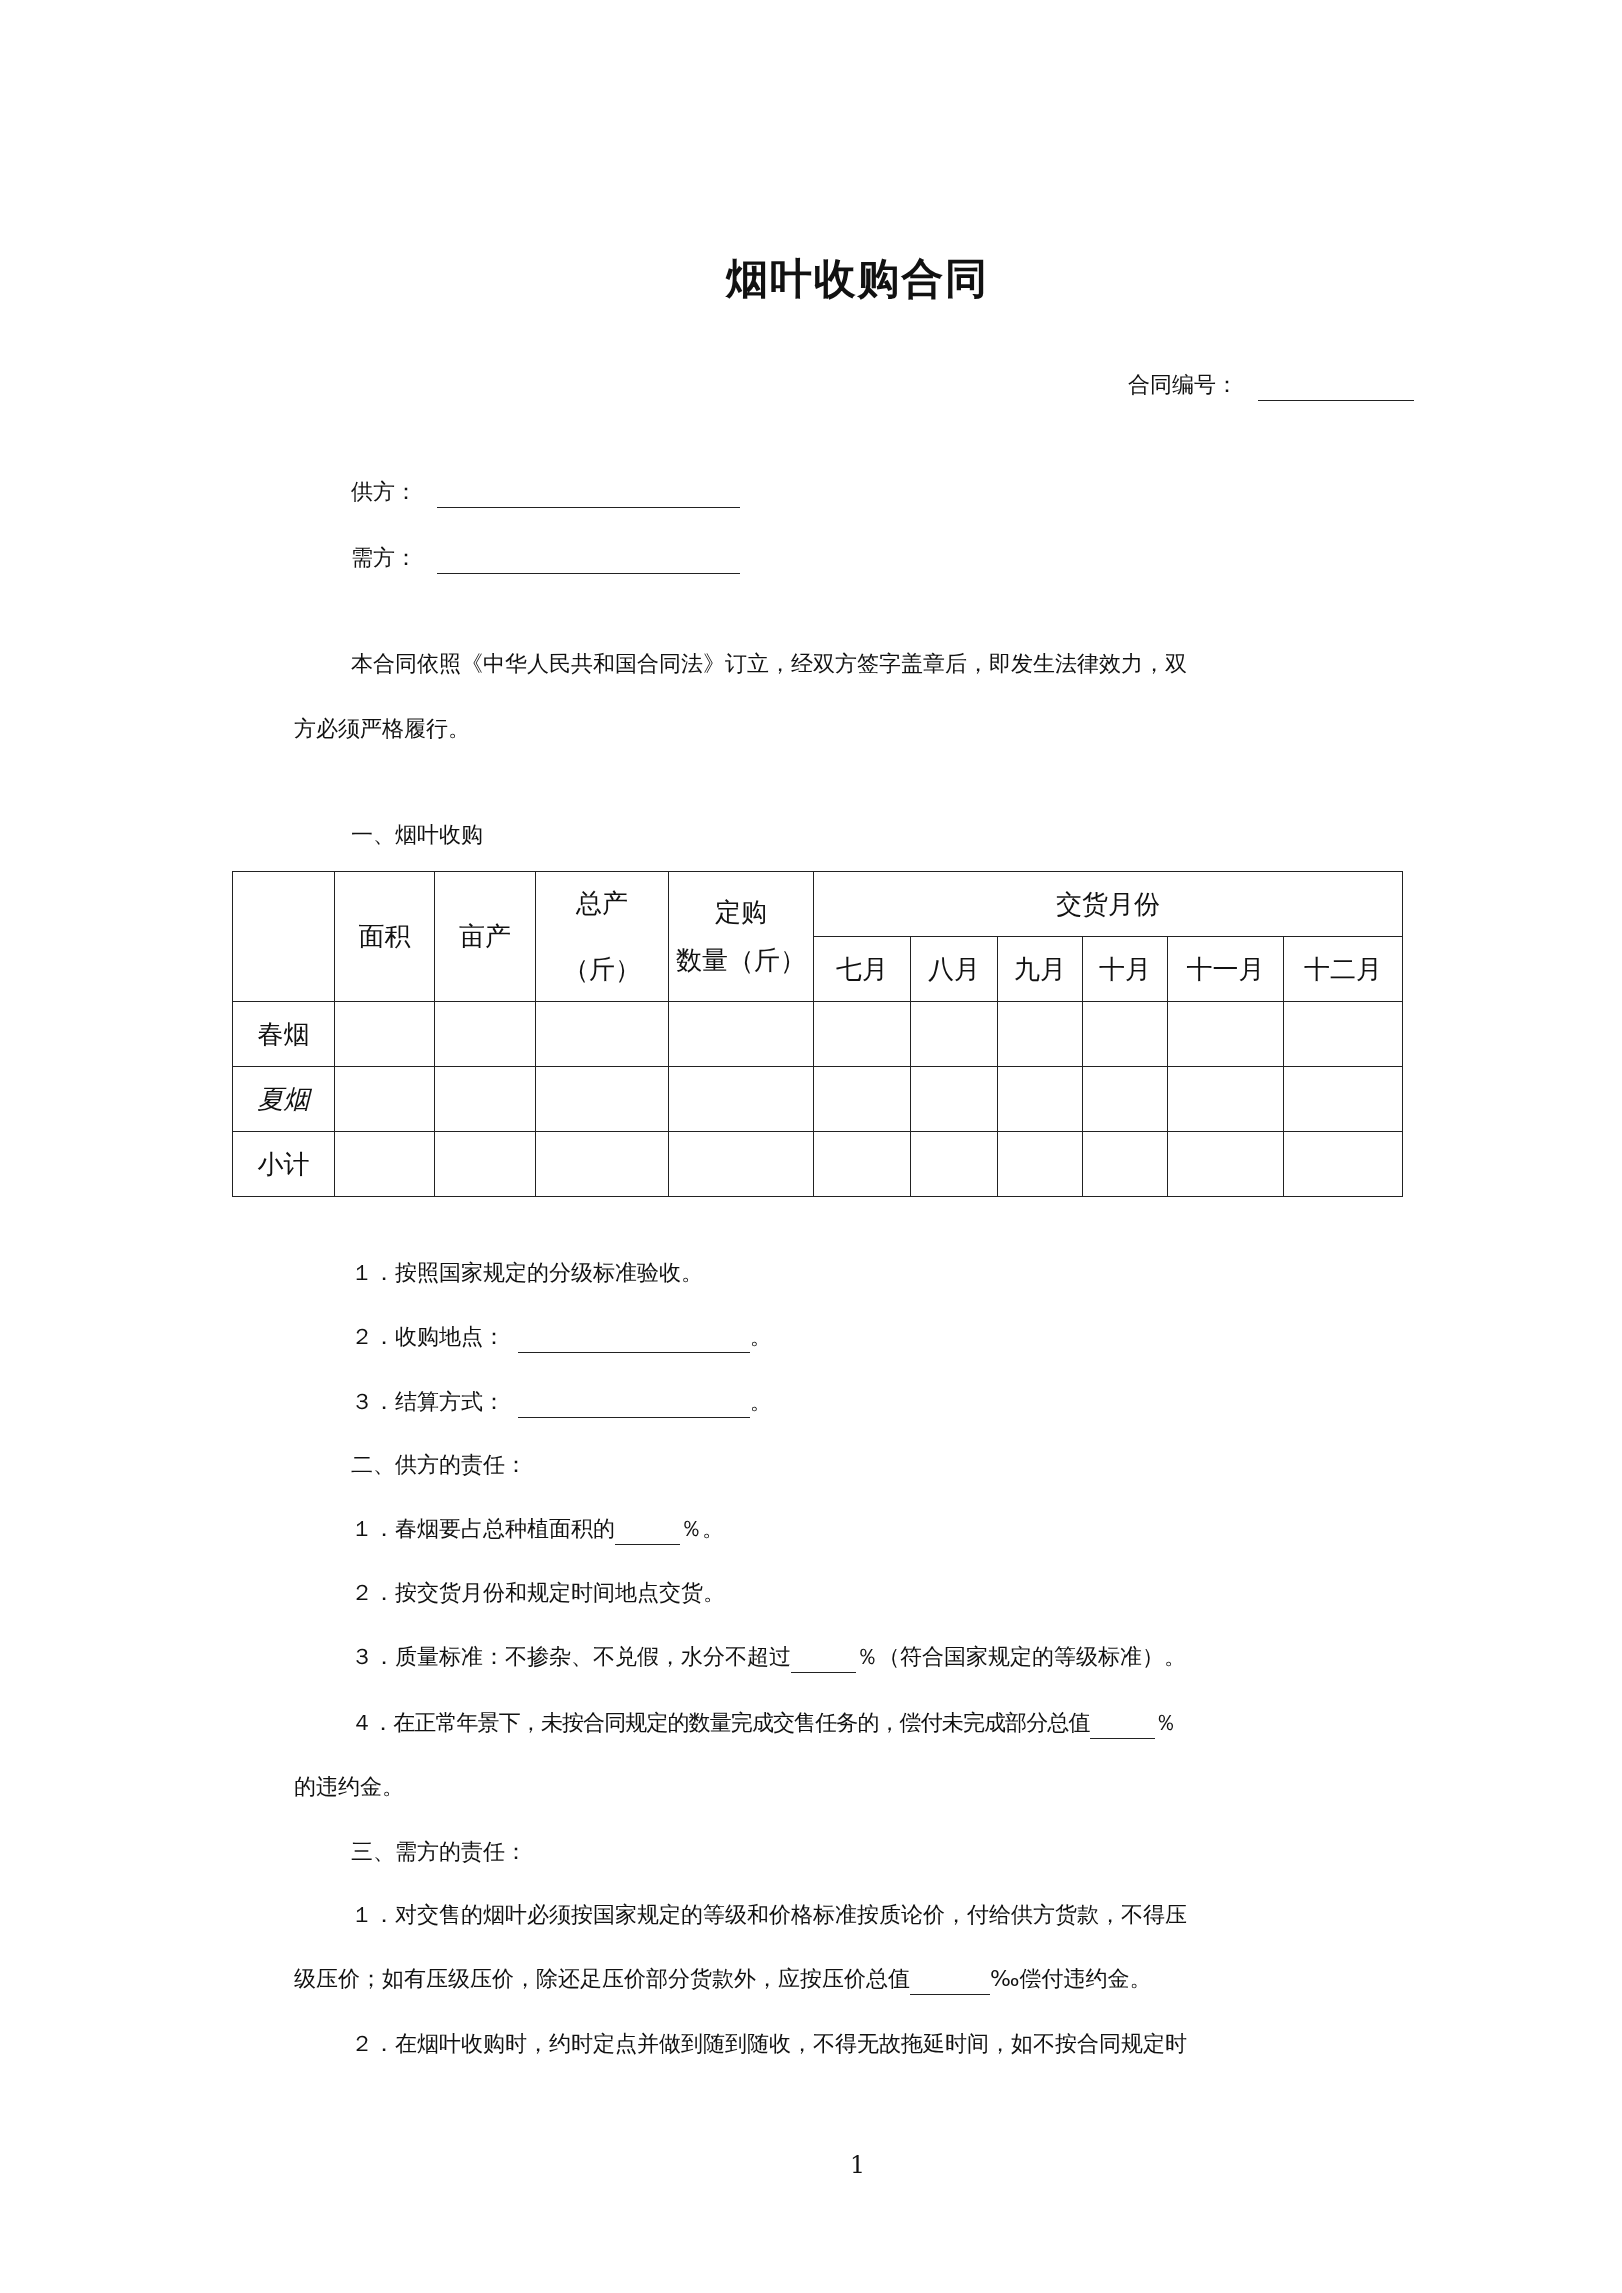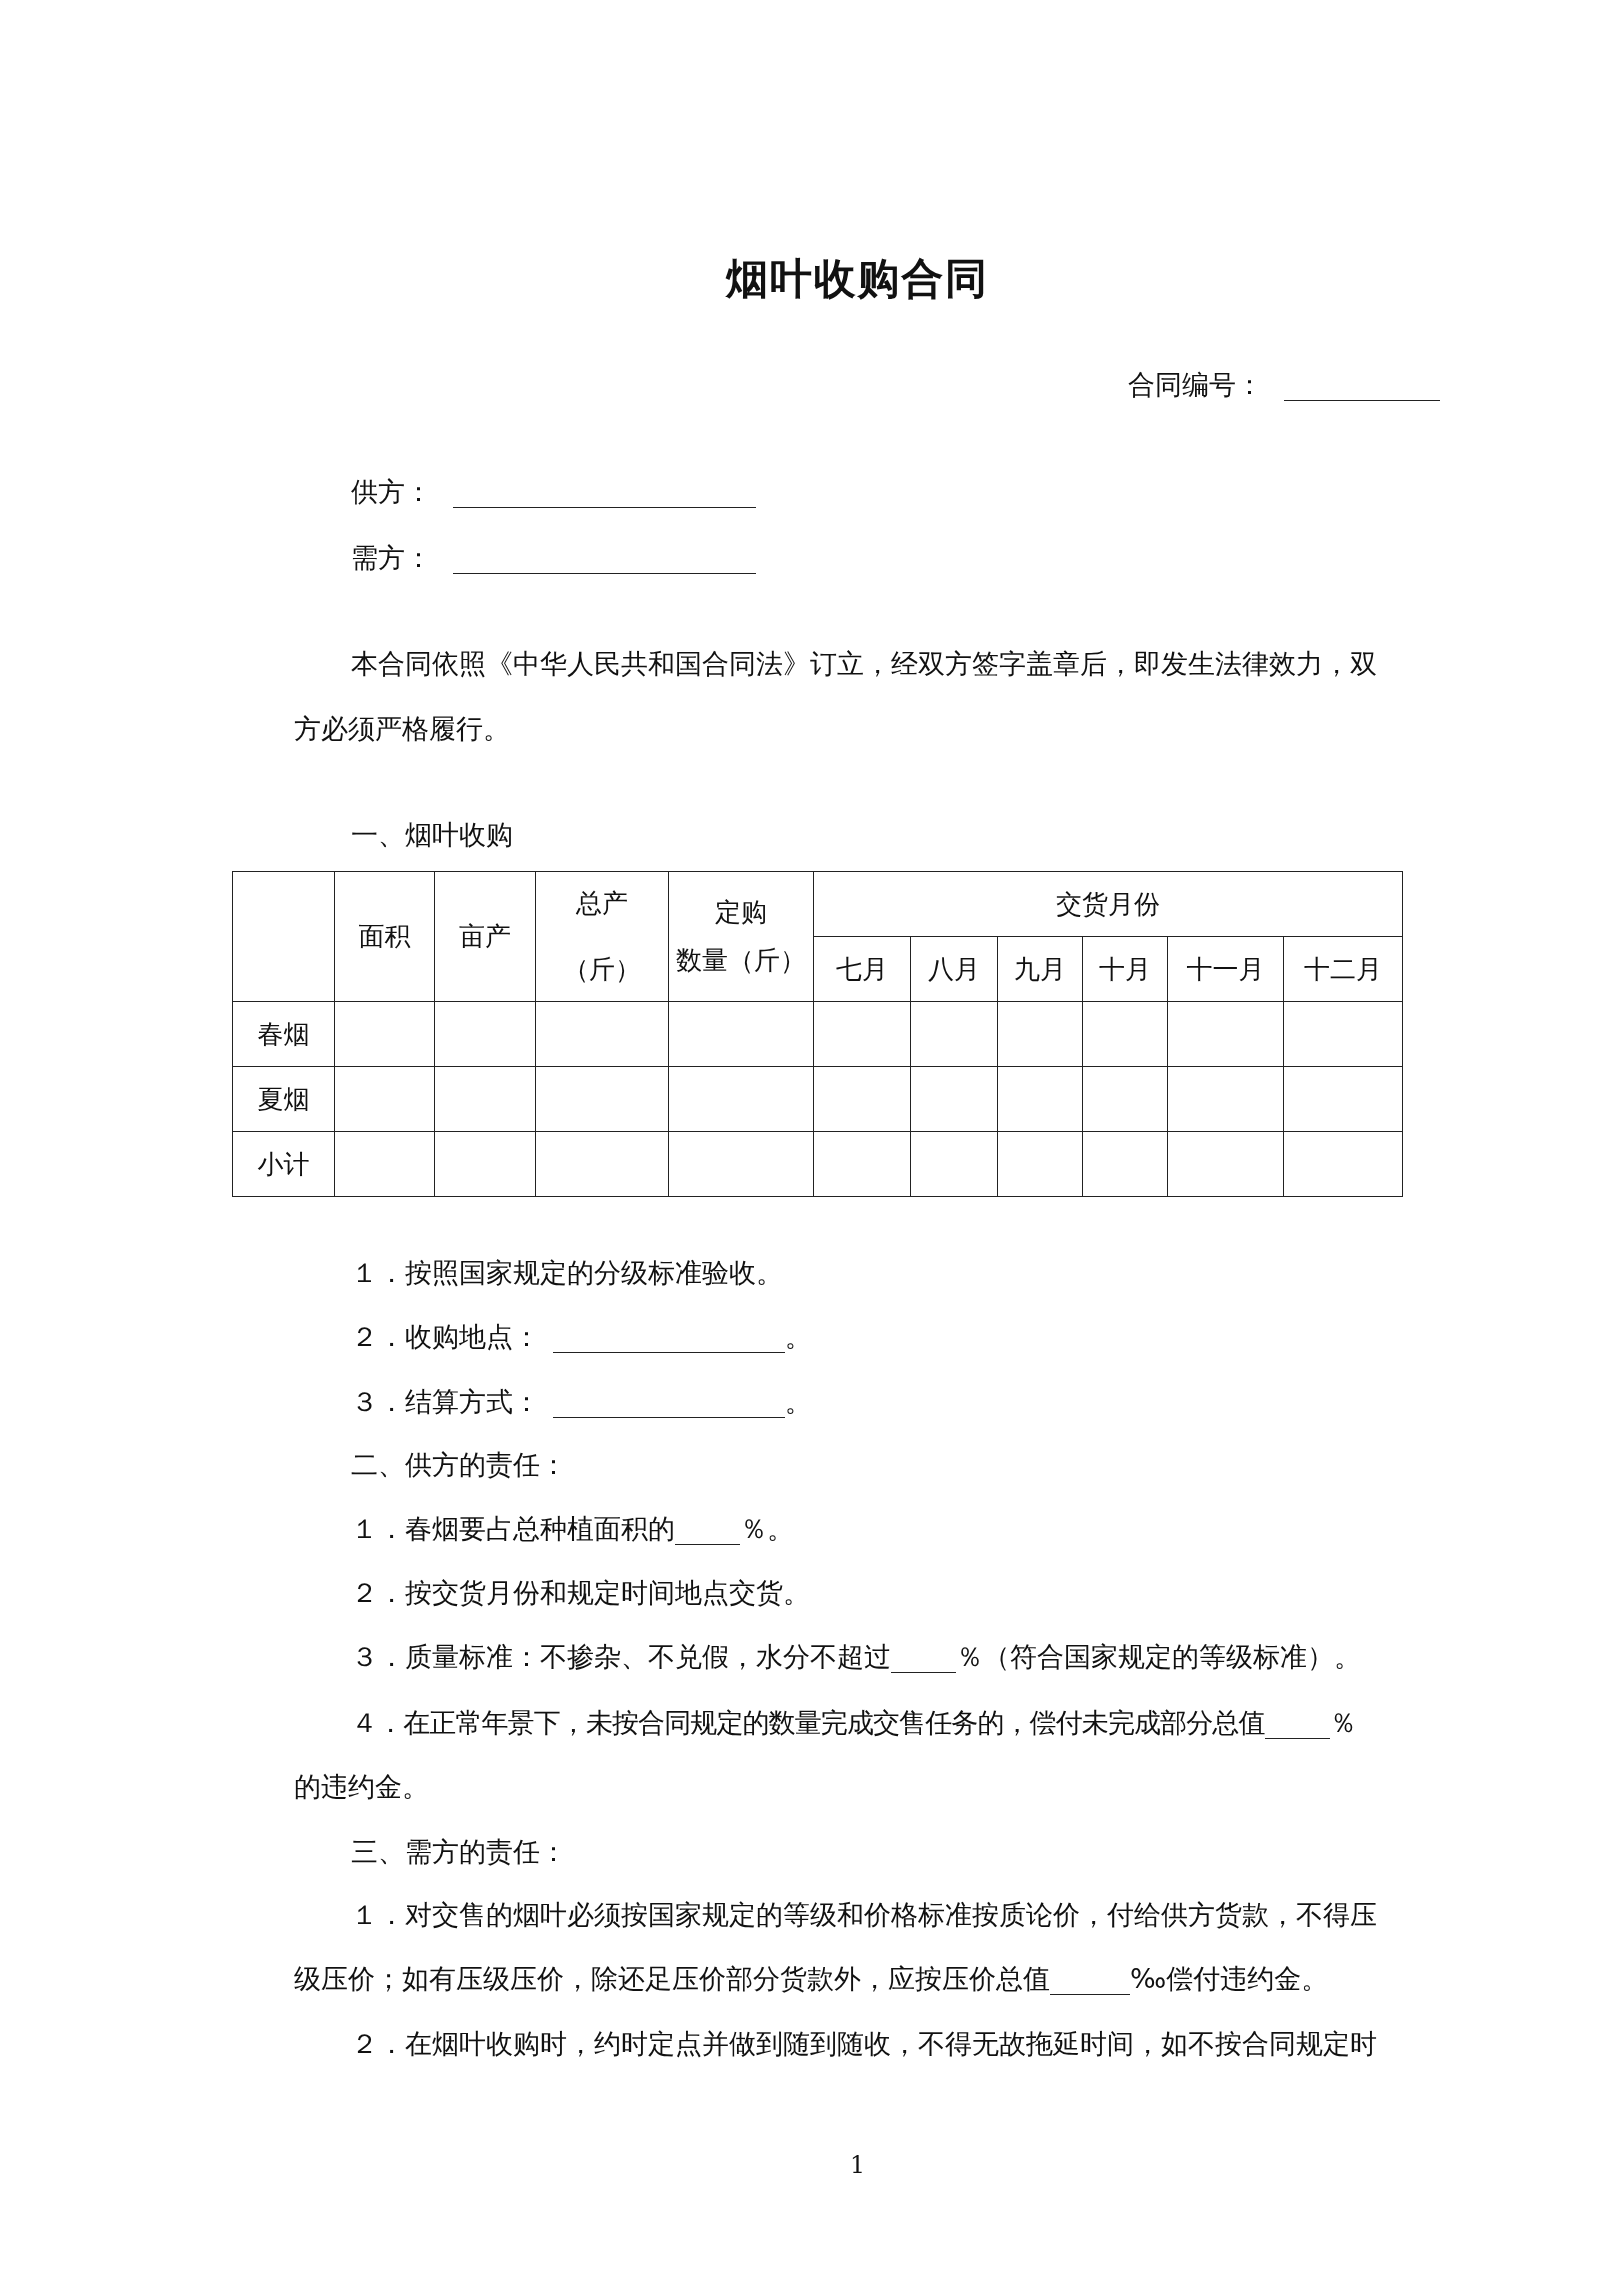--- a/index.html
+++ b/index.html
@@ -1,19 +1,19 @@
 <!DOCTYPE html>
 <html style="font-size:14.5px"><head>
 <meta charset="utf-8">
 <style>
   html, body { margin: 0; padding: 0; background: #ffffff; }
   body { width: 1623px; height: 2294px; position: relative; overflow: hidden;
          font-family: "DejaVu Sans", "Liberation Sans", sans-serif; color: #111; }
   .abs { position: absolute; white-space: nowrap; margin-left: 46px; }
-  .body-text { font-size: 27px; line-height: 33px; }
+  .body-text { font-size: 22px; line-height: 33px; }
   .title { font-family: "DejaVu Serif", "Liberation Serif", serif; font-size: 42px; font-weight: bold;
            left: 0; width: 1623px; text-align: center; top: 251px; letter-spacing: 1.8px; }
   .blank { display: inline-block; border-bottom: 1.8px solid #222; height: 27px; vertical-align: bottom; }
   table.grid { position: absolute; left: 232px; top: 871px; border-collapse: collapse; table-layout: fixed;
                font-size: 26px; }
   table.grid td { border: 1.8px solid #222; text-align: center; vertical-align: middle; padding: 0; }
   .hdr-stack span { display: block; line-height: 33px; }
   .pagenum { font-family: "DejaVu Serif", "Liberation Serif", serif; font-size: 23.6px; left: 0; width: 1623px; text-align: center; top: 2151px; }
 </style>
 </head>
@@ -83,21 +83,21 @@
         <td></td>
     <td></td>
         <td></td>
     <td></td>
         <td></td>
     <td></td>
         <td></td>
     <td></td>
         <td></td>
   </tr>
-  <tr style="height:65px;">
+  <tr style="height:65px;font-style:italic;">
     <td>夏烟</td>
     <td></td>
         <td></td>
     <td></td>
         <td></td>
     <td></td>
         <td></td>
     <td></td>
         <td></td>
     <td></td>

